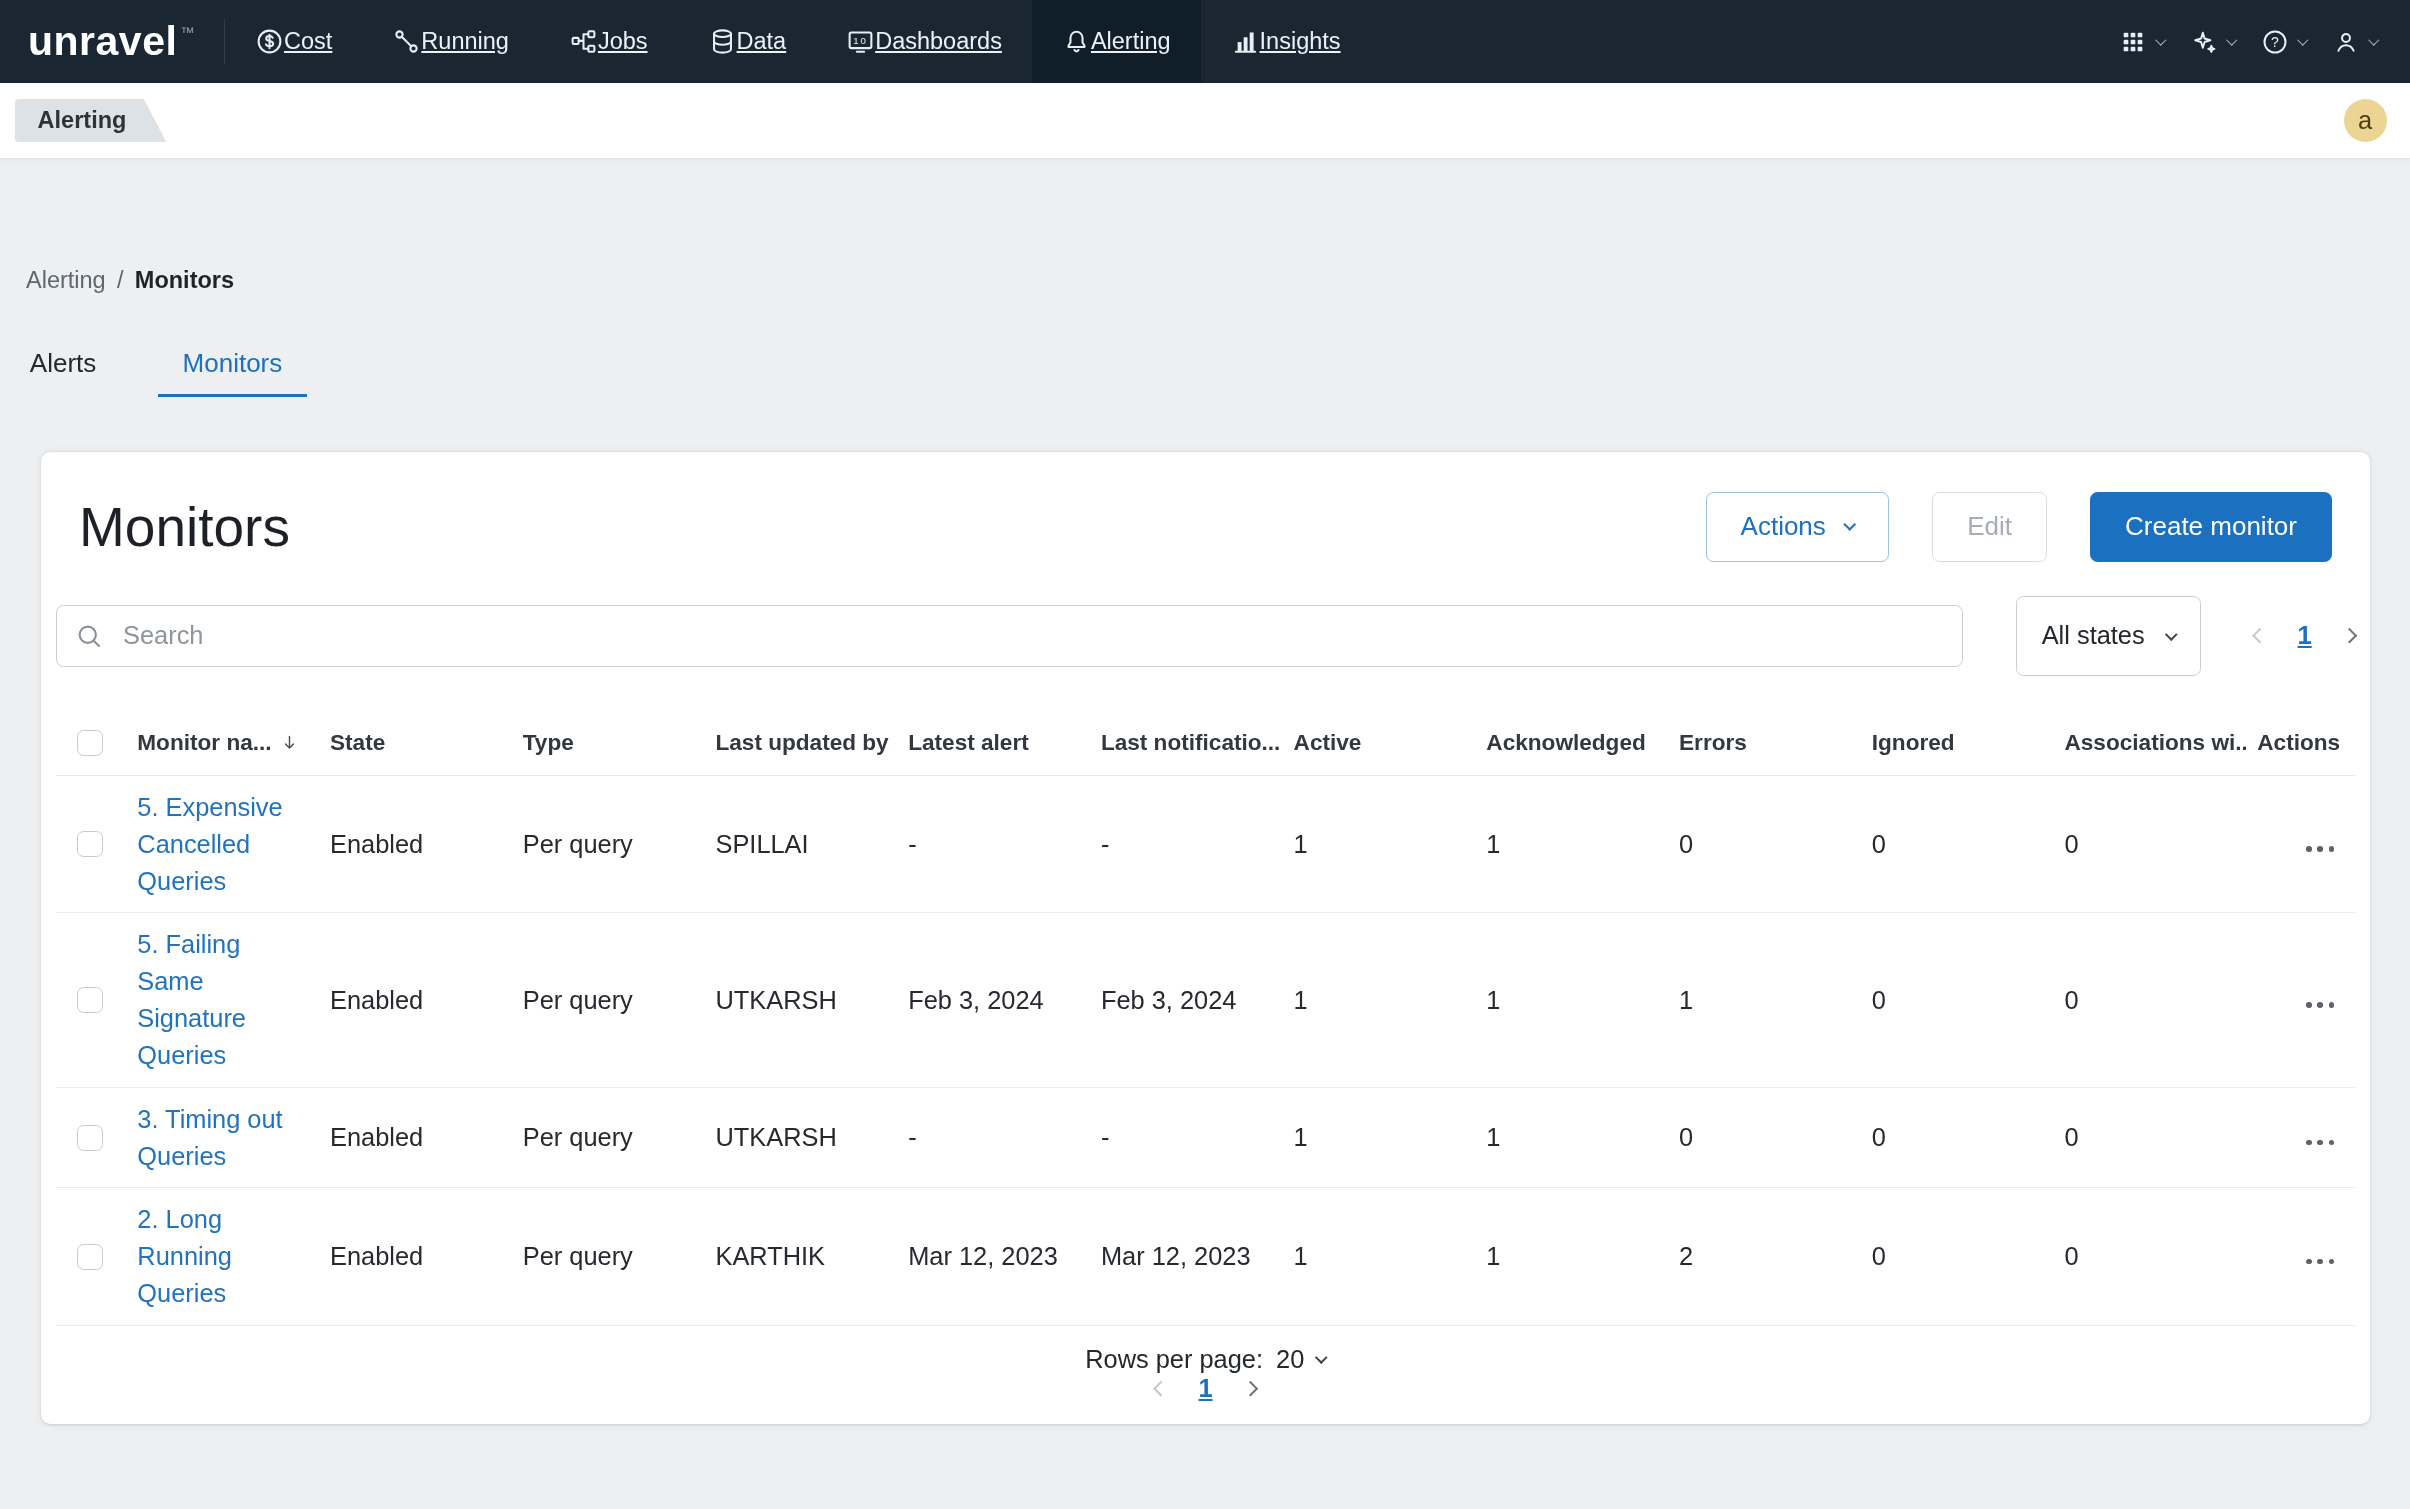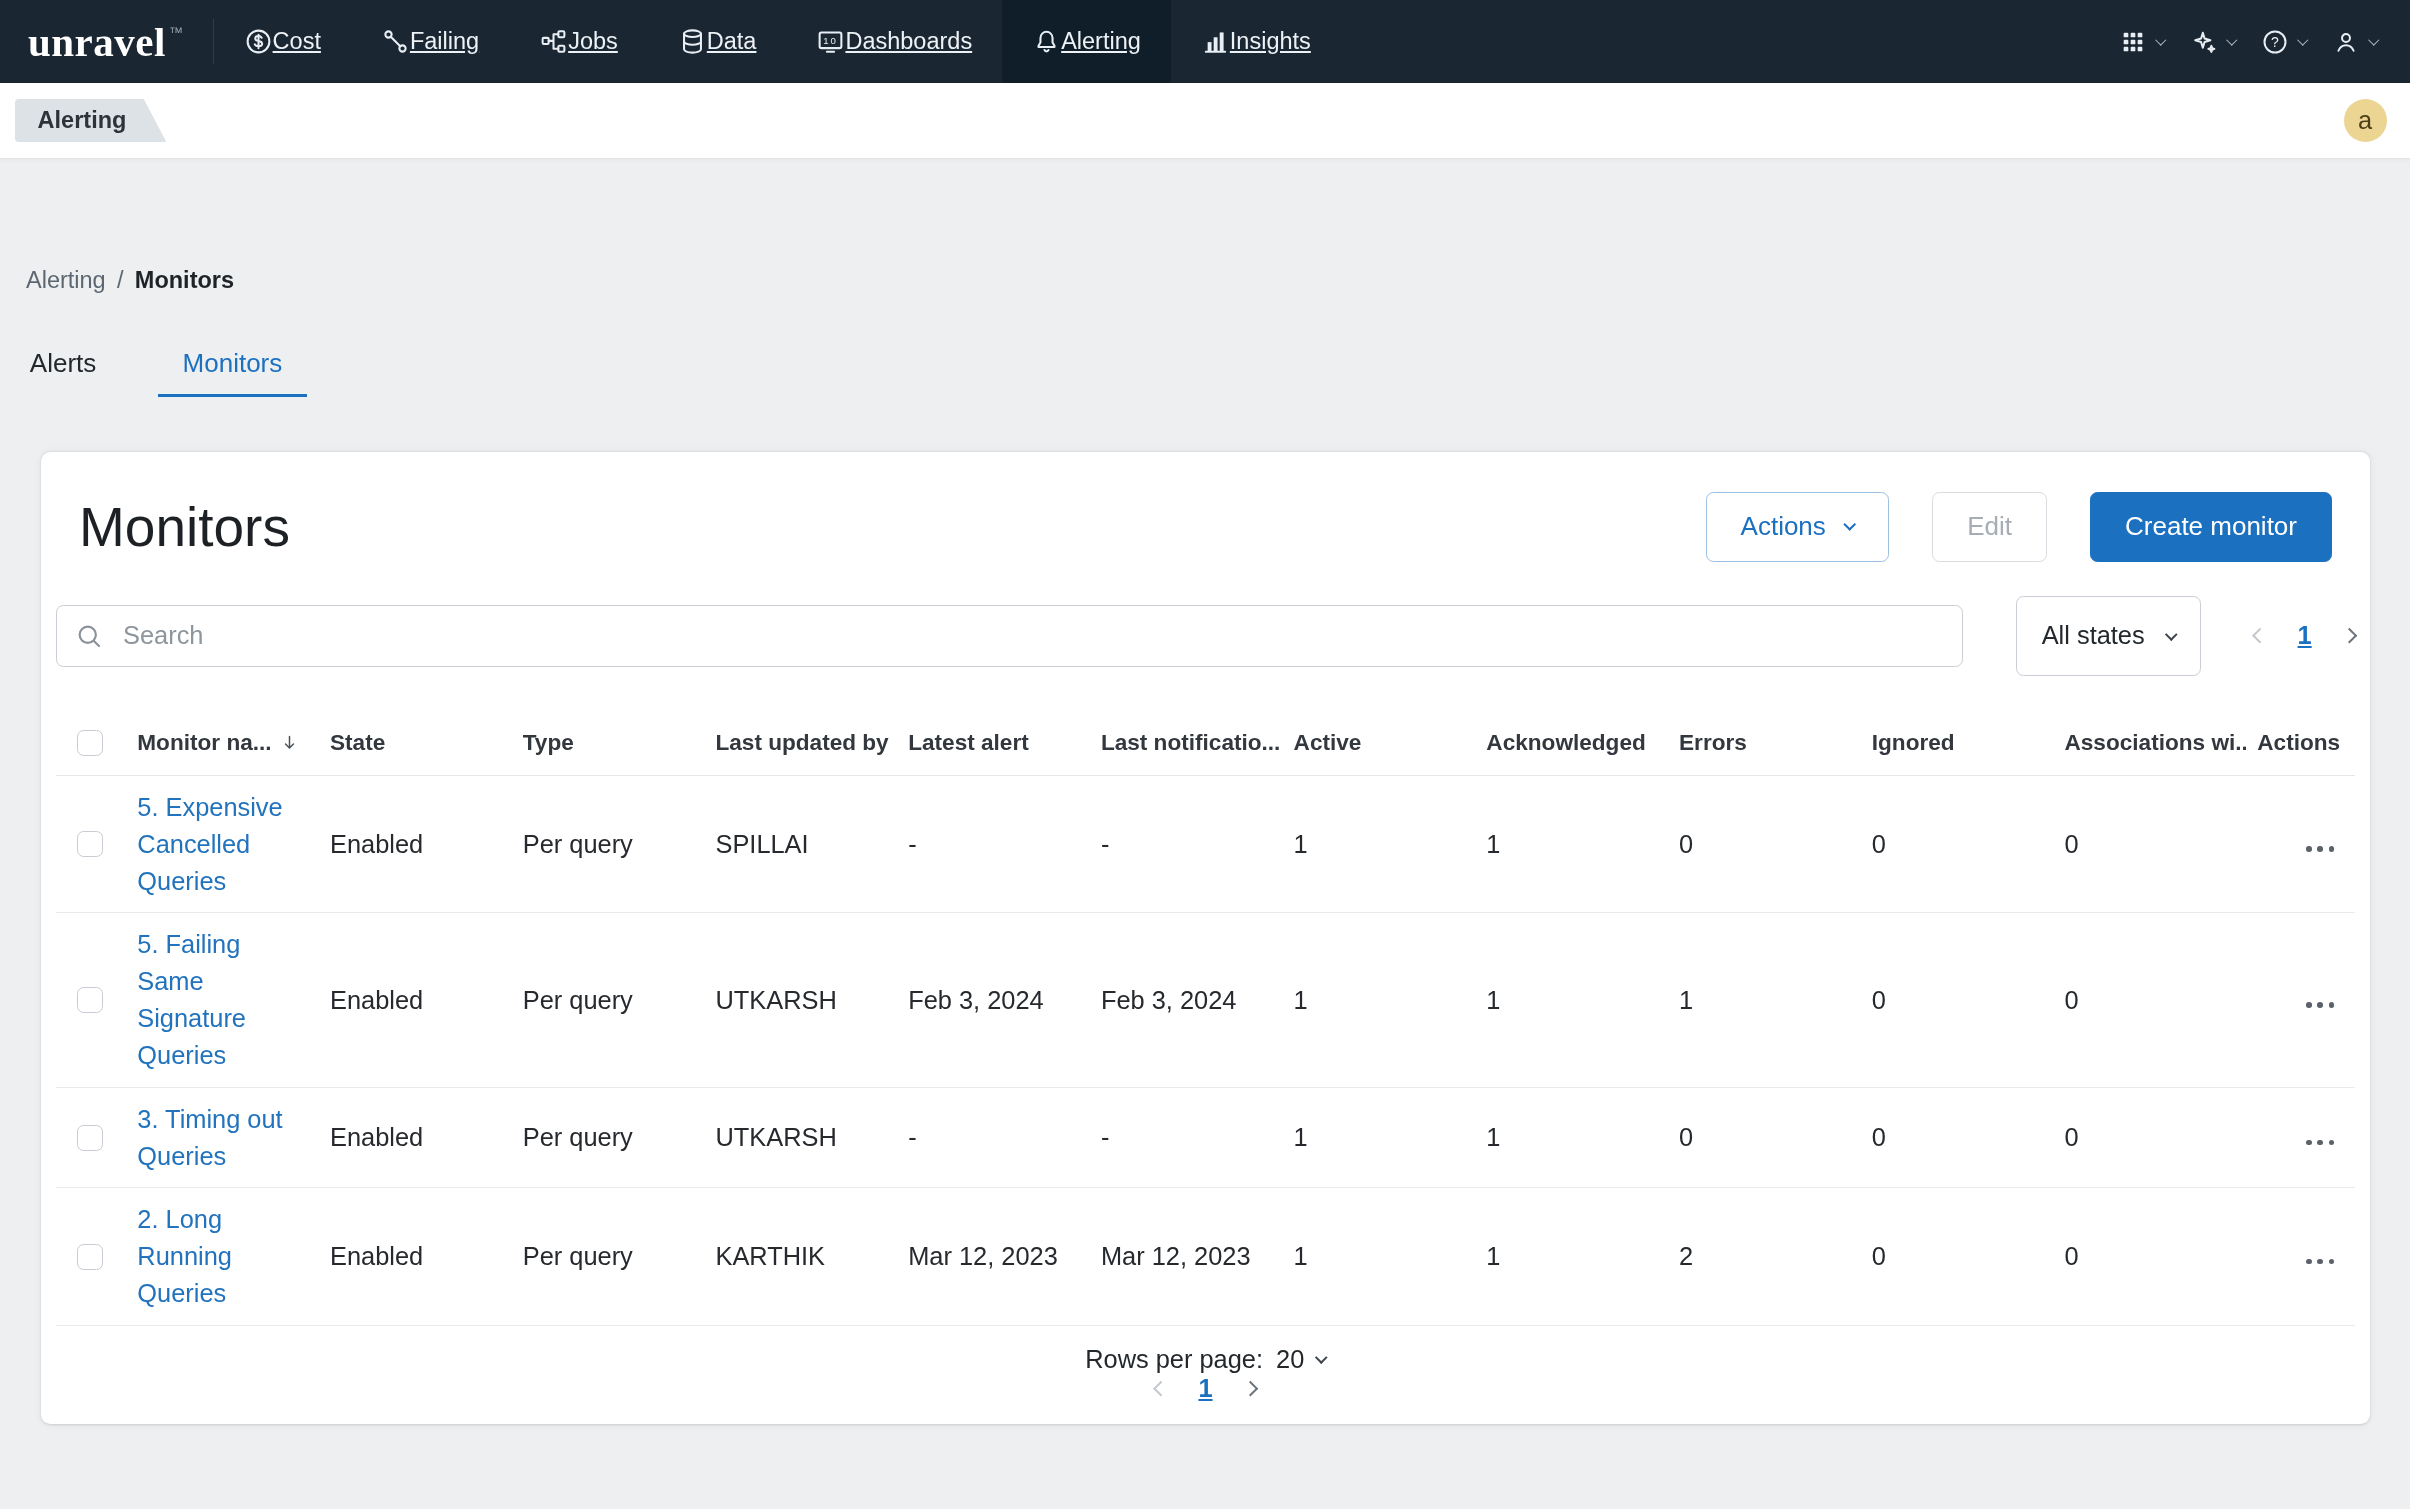--- a/index.html
+++ b/index.html
@@ -6,21 +6,21 @@
   html,body { margin:0; padding:0; }
   body {
     width:2411px; height:1509px; overflow:hidden;
     background:#edeff1;
     font-family:"Liberation Sans","DejaVu Sans",sans-serif;
     color:#23272c;
   }
   
   .topnav { height:83px; background:#1a2733; display:flex; align-items:stretch; }
   .logo-wrap { display:flex; align-items:center; padding:0 30px 0 28px; }
-  .logo { color:#fff; font-size:41px; font-weight:700; letter-spacing:0.5px;font-family:Liberation Serif, serif; }
+  .logo { color:#fff; font-size:41px; font-weight:700; letter-spacing:0.5px; }
   .logo-mark { color:#94a4b1; font-size:14px; margin:-19px 0 0 2.8px; }
   .nav-divider { width:0.9px; background:#2e3d4a; margin:19px 0; }
   .nav-list { display:flex; align-items:stretch; }
   .nav-item { display:flex; align-items:center; gap:0; padding:0 30px; color:#edf2f6; font-size:23.5px; cursor:pointer;text-decoration:underline; }
   .nav-item.active { background:#0f1e29; }
   .nav-item svg { width:29px; height:29px; }
   .nav-right { margin-left:auto; display:flex; align-items:center; padding-right:21px; }
   .nav-icon-group { display:flex; align-items:center; gap:9.4px; padding:0 13px; cursor:pointer; color:#e8eef4; }
   .nav-icon-group svg { width:28px; height:28px; }
   .chev { display:inline-block; width:9.4px; height:9.4px; border-right:2.4px solid currentColor; border-bottom:2.4px solid currentColor; }
@@ -111,21 +111,21 @@
           <path d="M12 6.5v11M14.6 8.9c-.5-.9-1.5-1.4-2.6-1.4-1.5 0-2.7.8-2.7 2s1 1.8 2.7 2.1c1.9.3 3 1 3 2.3s-1.3 2.1-3 2.1c-1.4 0-2.5-.6-3-1.6"></path>
         </svg>
       <span>Cost</span>
     </a>
     <a class="nav-item">
       <svg viewBox="0 0 24 24">
           <circle cx="6.2" cy="6.2" r="2.6"></circle>
           <circle cx="17.8" cy="17.8" r="2.6"></circle>
           <path d="M8.1 8.1l7.8 7.8"></path>
         </svg>
-      <span>Failing</span>
+      <span>Running</span>
     </a>
     <a class="nav-item">
       <svg viewBox="0 0 24 24">
           <rect x="3" y="9" width="5" height="5" rx="1"></rect>
           <rect x="16" y="3.5" width="5" height="5" rx="1"></rect>
           <rect x="16" y="15.5" width="5" height="5" rx="1"></rect>
           <path d="M8 11.5h4M12 11.5V6h4M12 11.5V18h4"></path>
         </svg>
       <span>Jobs</span>
     </a>

